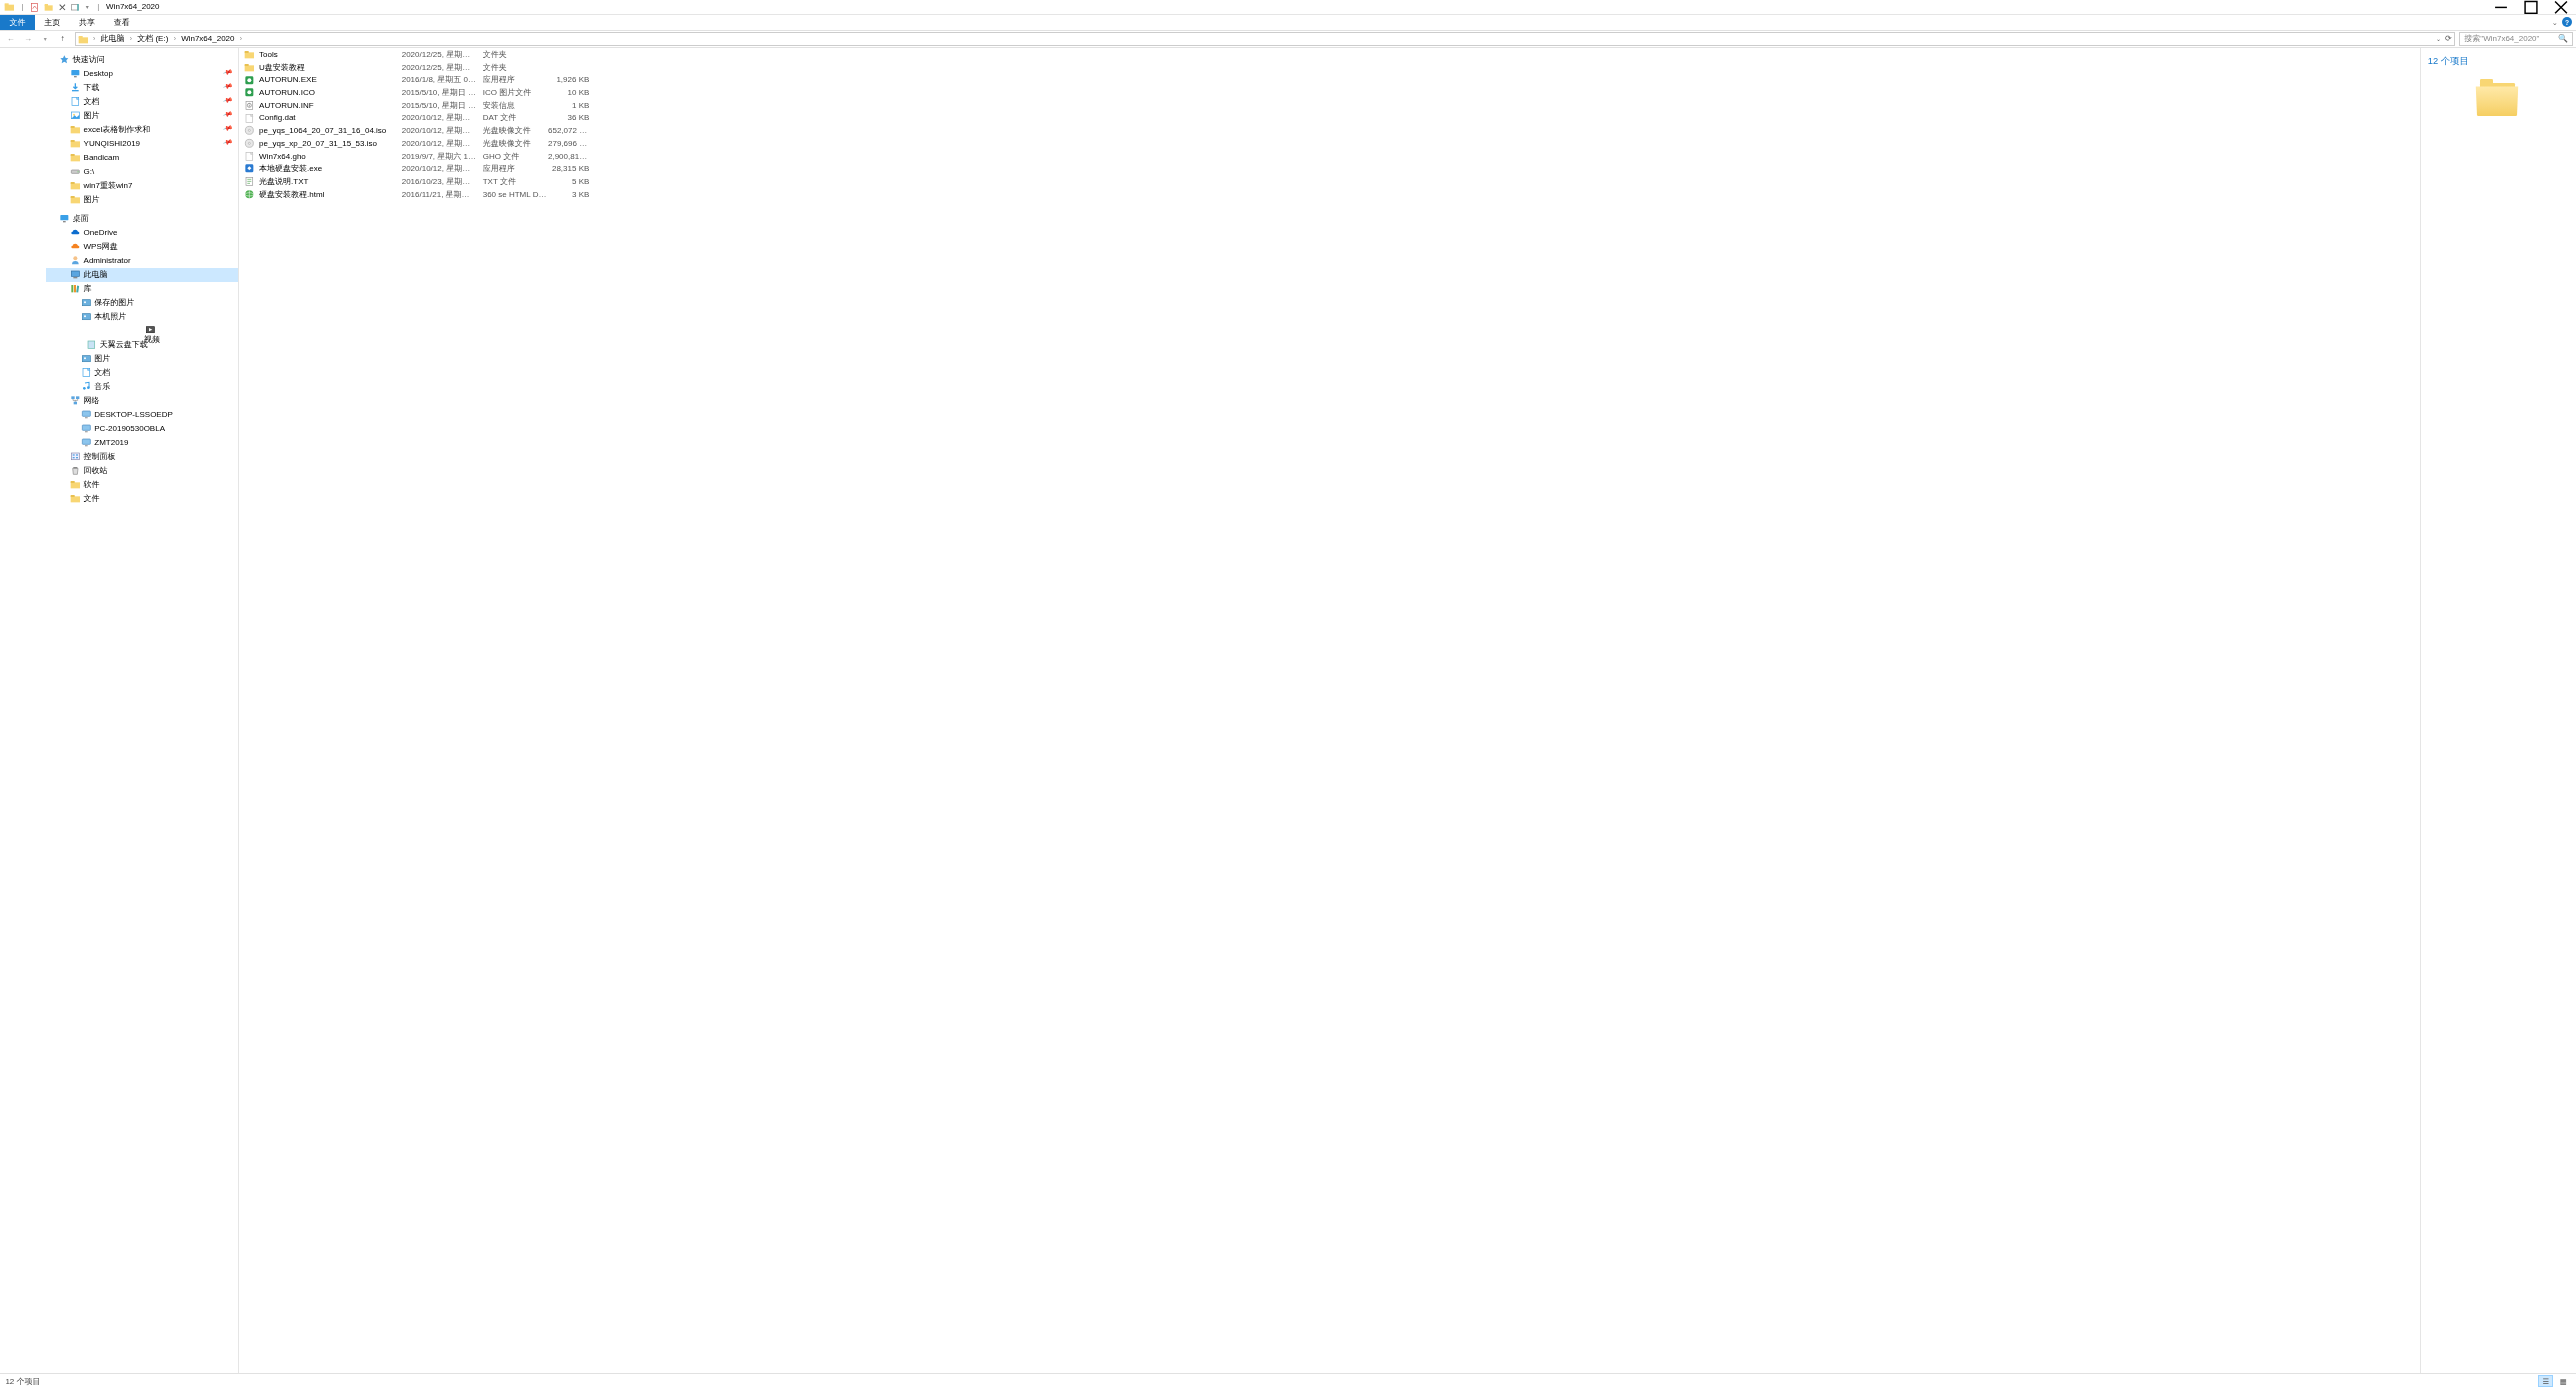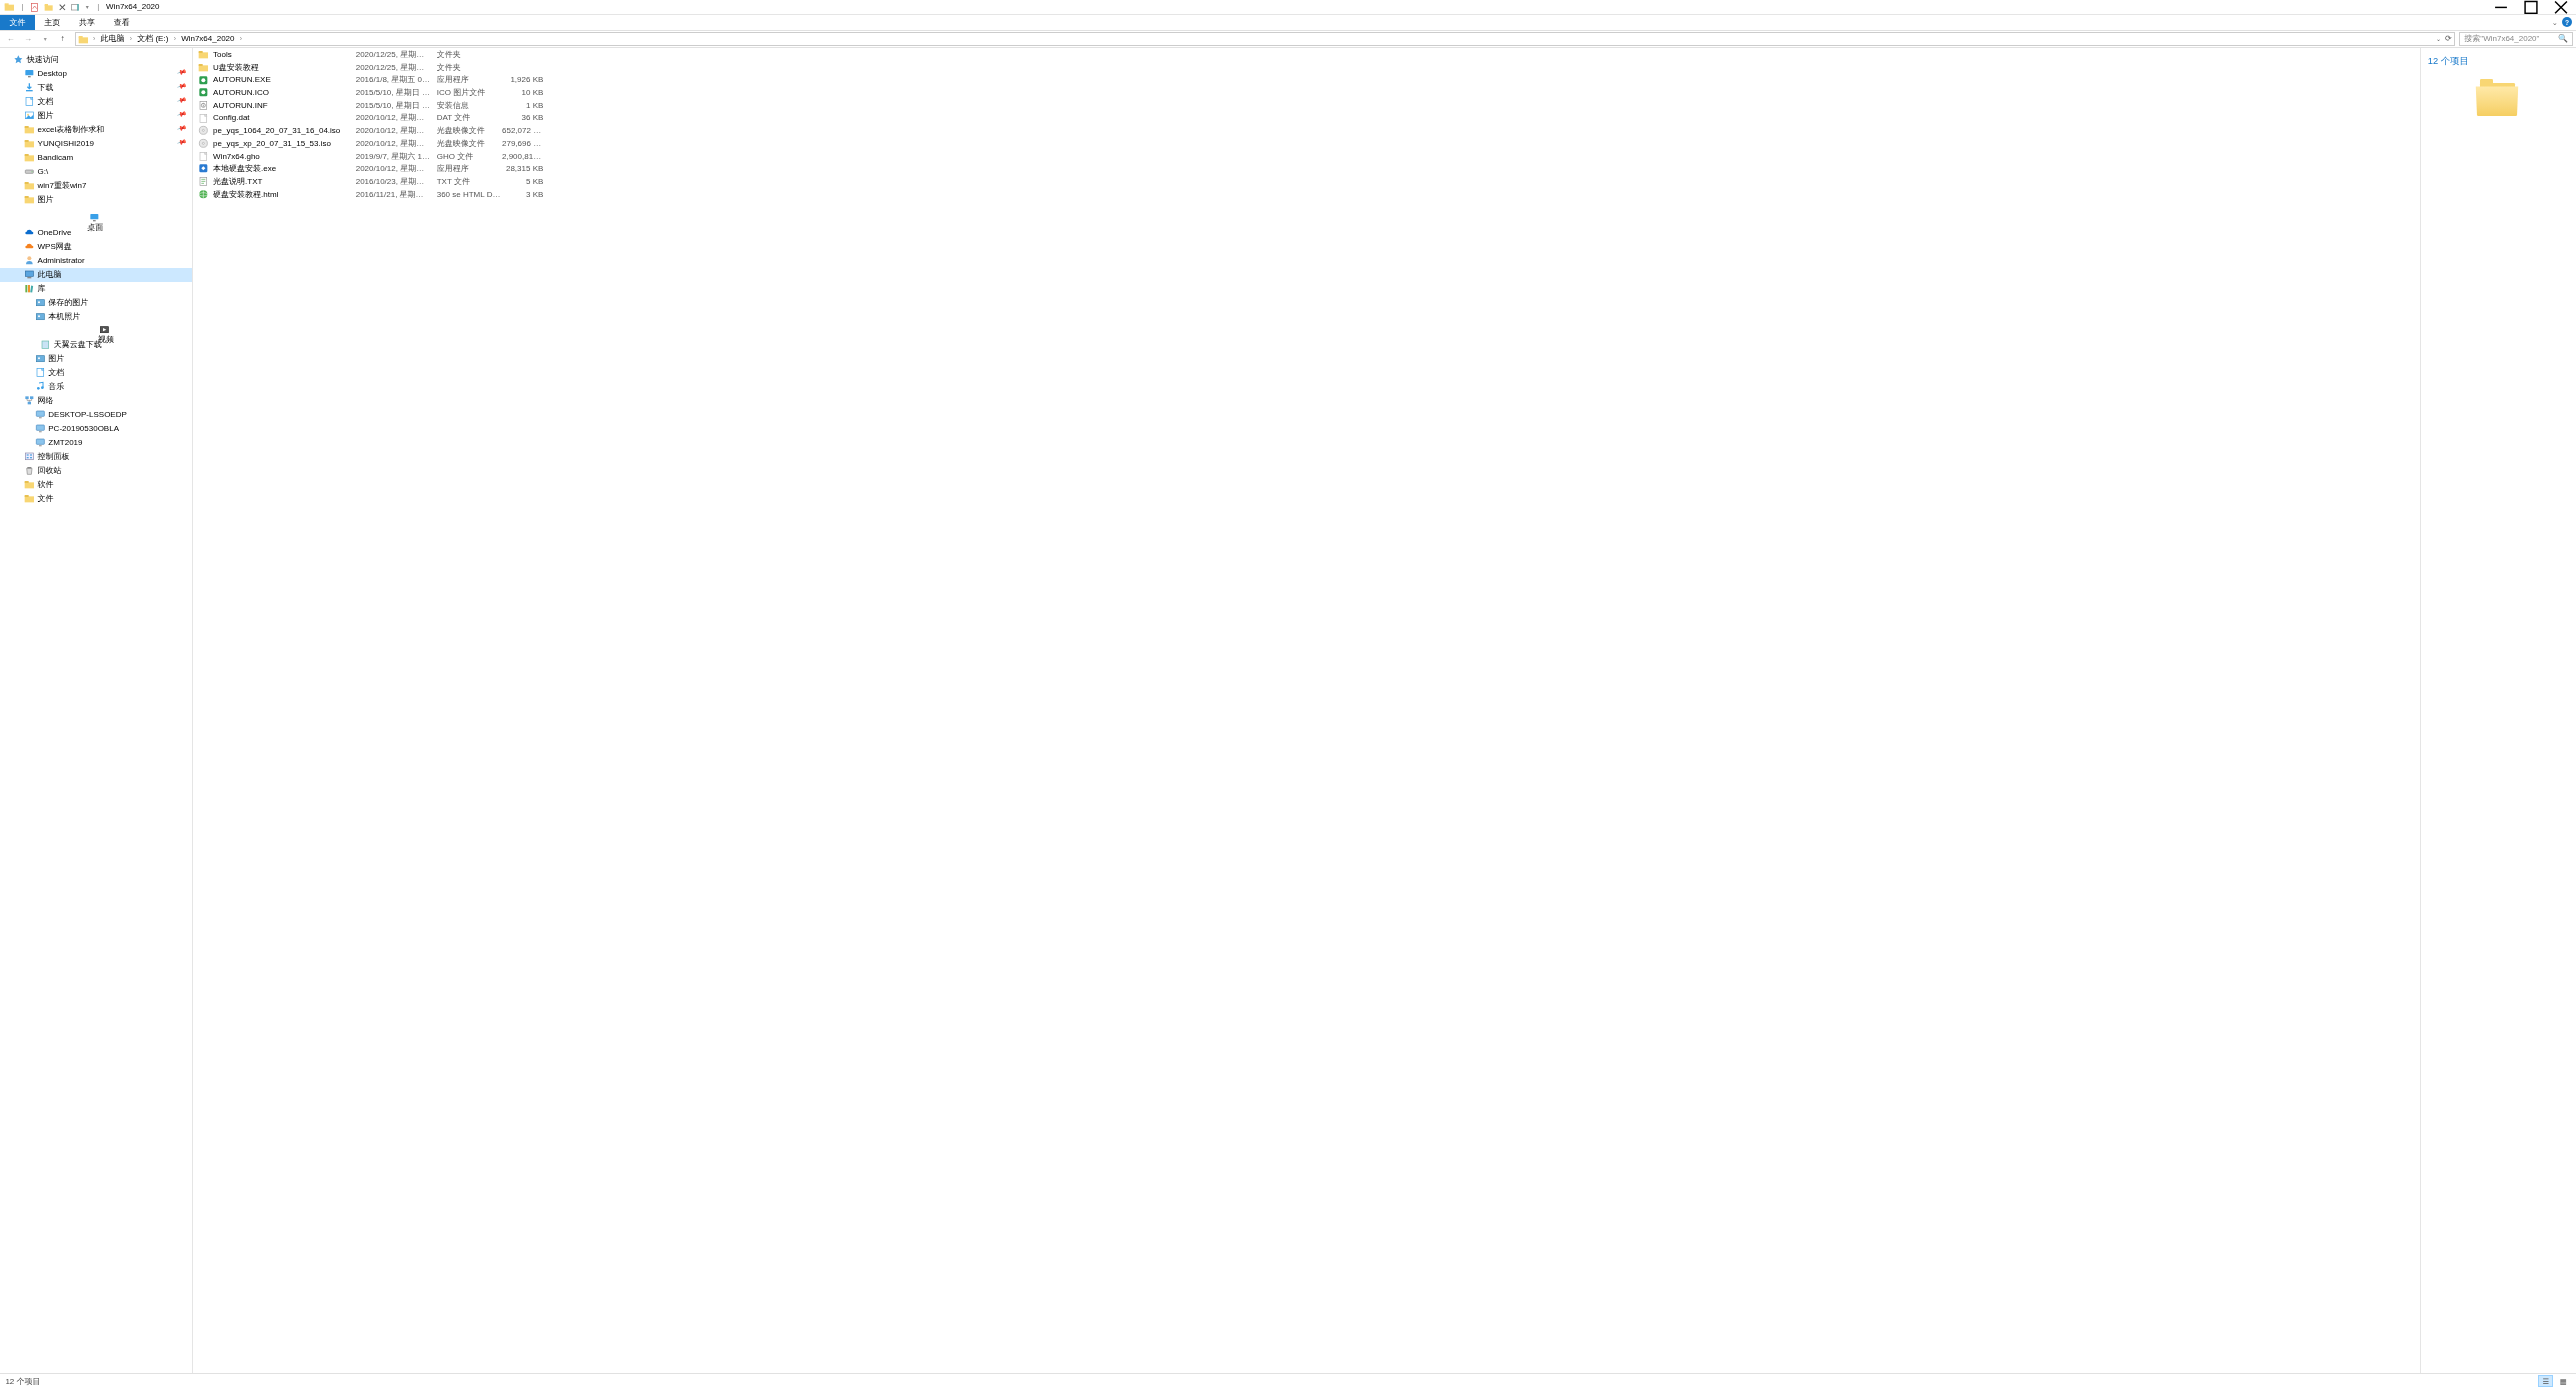--- a/index.html
+++ b/index.html
@@ -30,21 +30,21 @@
 .nav-btn.enabled { color: #333; }
 .addressbar { flex: 1; height: 14.8px; border: 0.7px solid #ccc; display: flex; align-items: center; padding: 0 2.7px; gap: 1.3px; margin: 0 2.7px; }
 .addr-icon { width: 10.7px; height: 10.7px; }
 .crumb { padding: 0 1.3px; color: #000; font-size: 8px; }
 .crumb-sep { color: #888; padding: 0 2.7px; font-size: 6.7px; }
 .addr-right { margin-left: auto; display: flex; align-items: center; gap: 4px; color: #555; }
 .searchbox { width: 114px; height: 14.8px; border: 0.7px solid #ccc; display: flex; align-items: center; padding: 0 4px; color: #888; font-size: 8px; }
 .searchbox .sicon { margin-left: auto; }
 
 
-.body { flex: 1; display: flex; min-height: 0; }
+.body { flex: 1; display: flex; min-height: 0; margin-left: 46px; }
 
 
 .navtree { width: 193px; border-right: 0.7px solid #e5e5e5; overflow-y: auto; padding-top: 4px; }
 .tree-item { display: flex; align-items: center; height: 14px; padding-right: 5.4px; font-size: 8px; color: #000; position: relative; }
 .tree-item.selected { background: #cce8ff; }
 .tree-expander { width: 9.4px; text-align: center; color: #666; font-size: 6px; }
 .tree-icon { width: 10.7px; height: 10.7px; margin-right: 2.7px; display: flex; align-items: center; justify-content: center; }
 .tree-pin { margin-left: auto; color: #888; font-size: 6.7px; transform: rotate(30deg); }
 .tree-group-gap { height: 5.4px; }
 
@@ -295,21 +295,21 @@
           <span class="tree-expander"></span>
           <span class="tree-icon">
             <svg viewBox="0 0 16 16">
               <rect x="1" y="5" width="14" height="9" fill="#f8d673"></rect>
               <rect x="1" y="3" width="6" height="3" fill="#e8c050"></rect>
             </svg>
           </span>
           <span>图片</span>
         </div>
         <div class="tree-group-gap"></div>
-        <div class="tree-item" style="padding-left: 4px; flex-direction: column;">
+        <div class="tree-item" style="padding-left: 4px;">
           <span class="tree-expander"></span>
           <span class="tree-icon">
             <svg viewBox="0 0 16 16">
               <rect x="2" y="3" width="12" height="8" fill="#3aa0e8" rx="1"></rect>
               <rect x="6" y="12" width="4" height="2" fill="#888"></rect>
             </svg>
           </span>
           <span>桌面</span>
         </div>
         <div class="tree-item" style="padding-left: 14.8px;">

